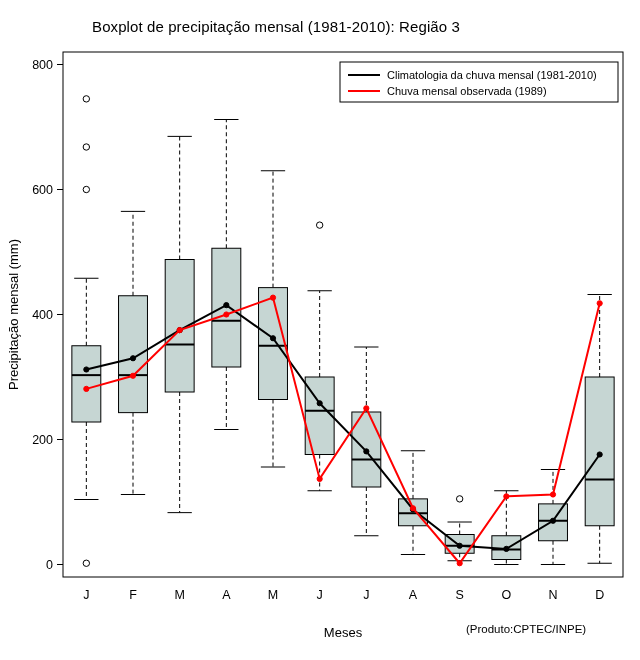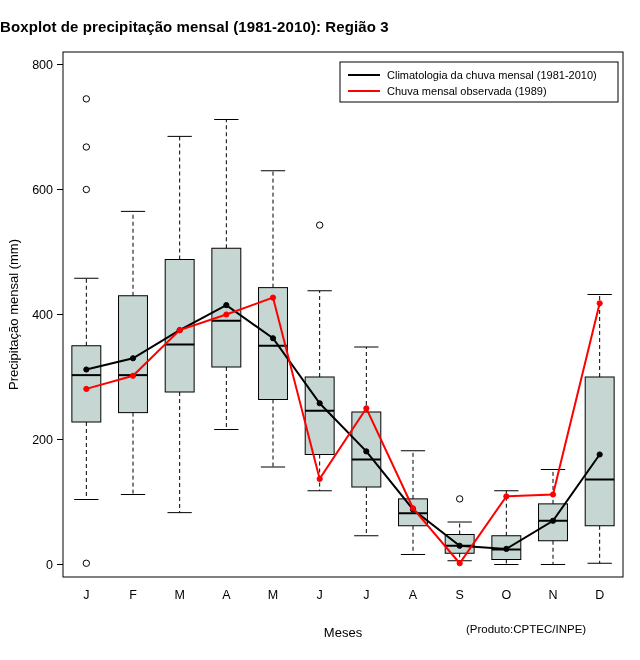--- a/index.html
+++ b/index.html
@@ -19,22 +19,23 @@
     position: absolute;
     left: 0; top: 0;
     width: 640px;
     height: 660px;
   }
   #title {
     position: absolute;
     left: 0;
     top: 18px;
     width: 552px;
+    text-align: center;
     font-size: 15px;
-    font-weight: bold;
+    font-weight: normal;
     letter-spacing: 0.1px;
   }
   svg {
     position: absolute;
     left: 0;
     top: 0;
   }
   .axis-label {
     font-size: 13px;
     font-family: "Liberation Sans", sans-serif;

